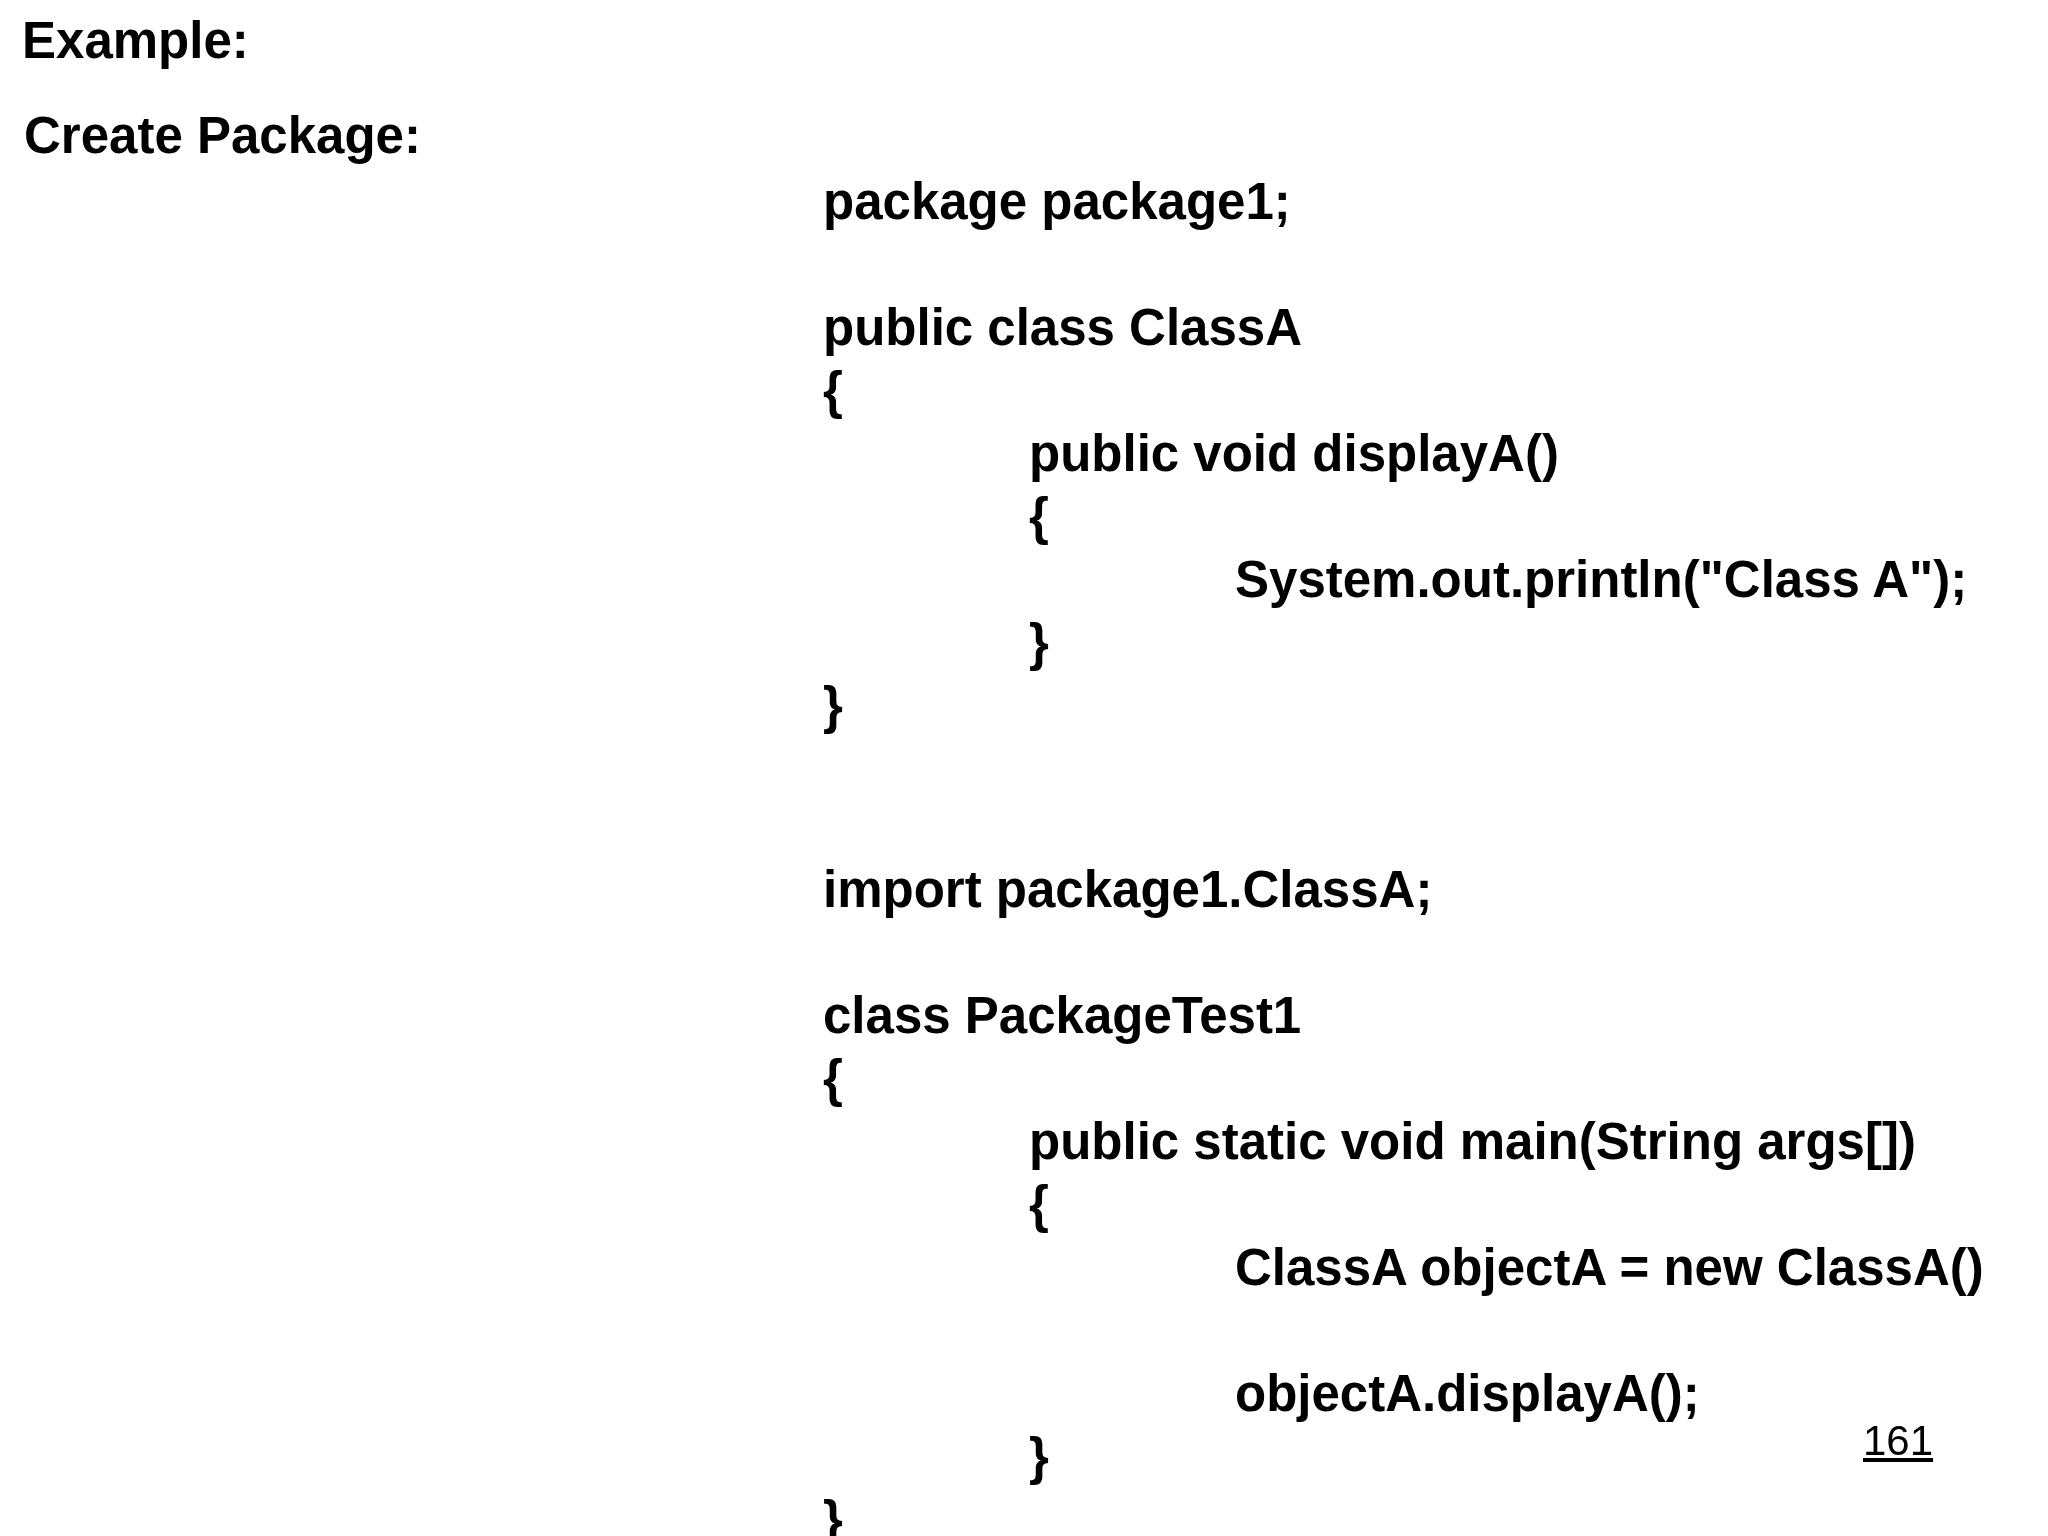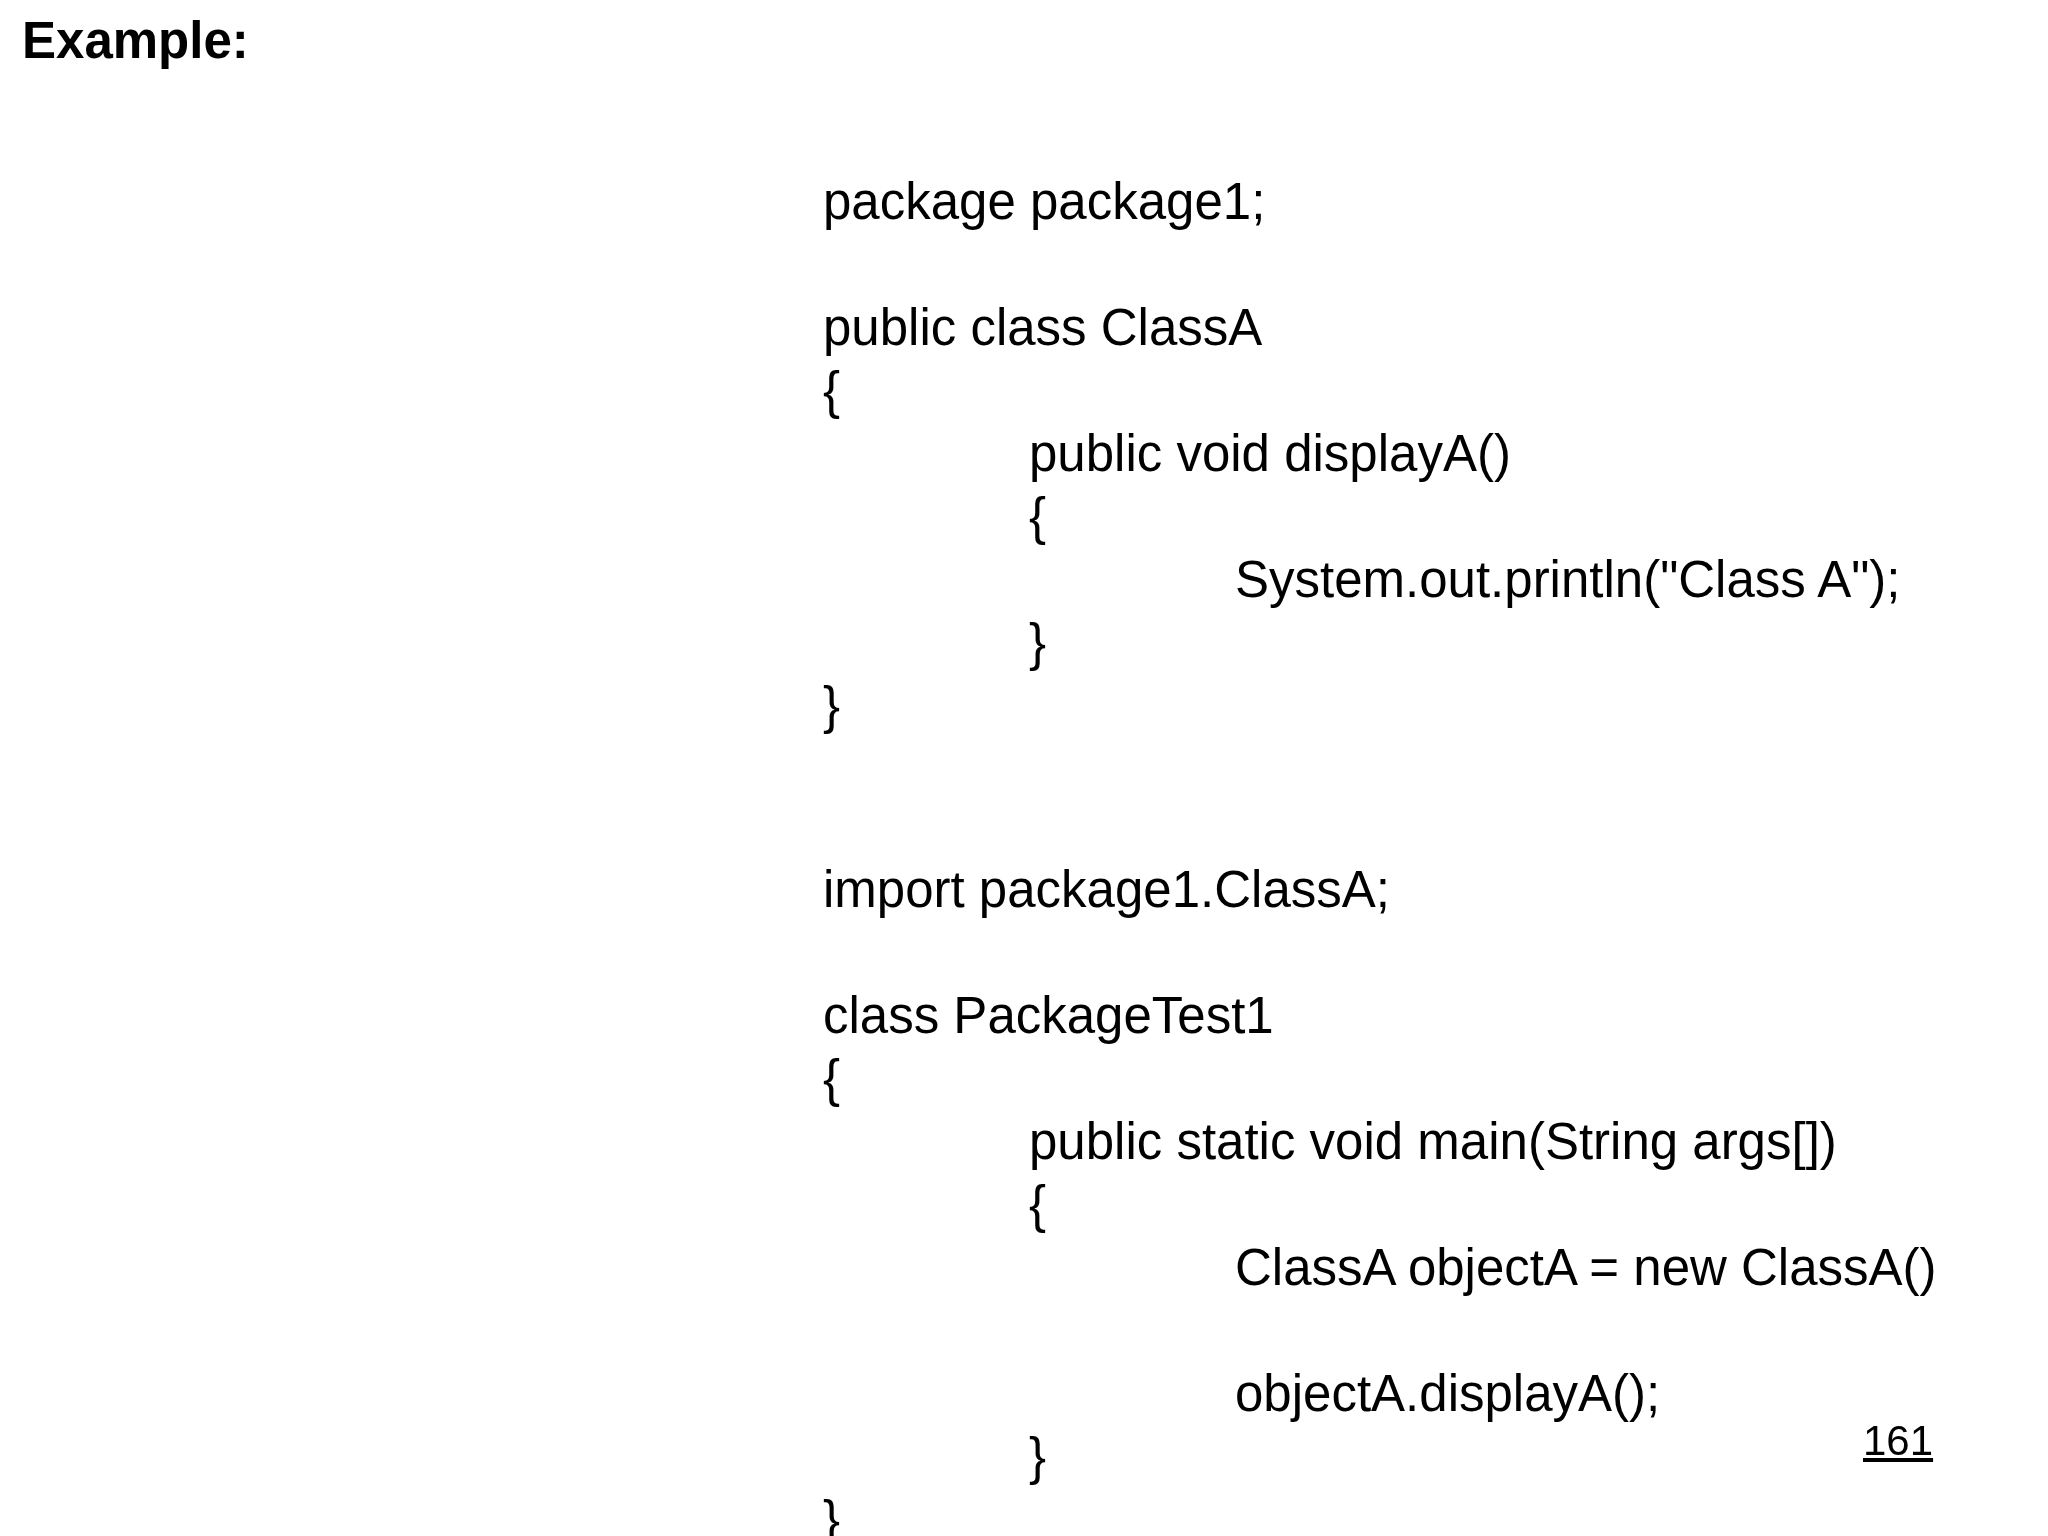--- a/index.html
+++ b/index.html
@@ -39,20 +39,21 @@
     font-weight: normal;
     color: #000000;
     white-space: pre;
   }
   #code-1 { top: 170px; }
   #code-2 { top: 858px; }
   .code-line {
     line-height: 63px;
     min-height: 63px;
     white-space: pre;
+    font-weight: bold;
   }
   .indent-0 { padding-left: 0; }
   .indent-1 { padding-left: 206px; }
   .indent-2 { padding-left: 412px; }
   .page-number {
     position: absolute;
     left: 1863px;
     top: 1417px;
     font-size: 42px;
     line-height: 1.15;
@@ -60,20 +61,21 @@
     text-decoration: underline;
   }
 </style>
 </head>
 <body>
 
 <div class="slide">
 
   <div class="heading" id="h-example">Example:</div>
 
+  <div class="heading" id="h-create">Create Package:</div>
 
   <div class="code-block" id="code-1"><div class="code-line indent-0">package package1;</div><div class="code-line indent-0">&nbsp;</div><div class="code-line indent-0">public class ClassA</div><div class="code-line indent-0">{</div><div class="code-line indent-1">public void displayA()</div><div class="code-line indent-1">{</div><div class="code-line indent-2">System.out.println("Class A");</div><div class="code-line indent-1">}</div><div class="code-line indent-0">}</div></div>
 
 
   <div class="code-block" id="code-2"><div class="code-line indent-0">import package1.ClassA;</div><div class="code-line indent-0">&nbsp;</div><div class="code-line indent-0">class PackageTest1</div><div class="code-line indent-0">{</div><div class="code-line indent-1">public static void main(String args[])</div><div class="code-line indent-1">{</div><div class="code-line indent-2">ClassA objectA = new ClassA()</div><div class="code-line indent-2">&nbsp;</div><div class="code-line indent-2">objectA.displayA();</div><div class="code-line indent-1">}</div><div class="code-line indent-0">}</div></div>
 
   <div class="page-number">161</div>
 
 </div>
 

